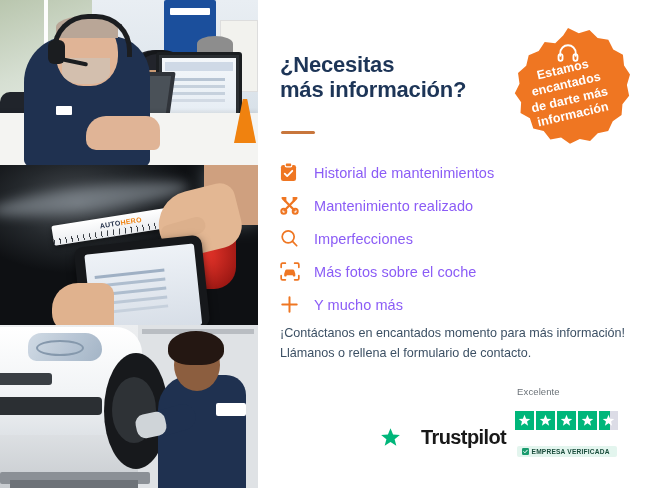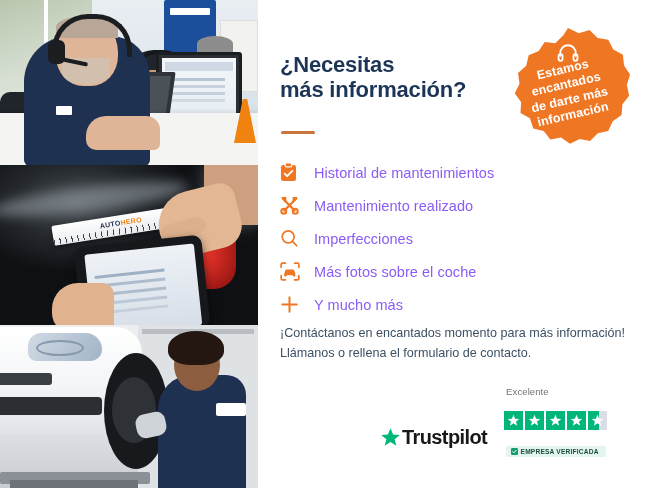--- a/index.html
+++ b/index.html
@@ -143,23 +143,23 @@
   .feature{display:flex;align-items:center;height:33px;}
   .feature .ico{width:34px;display:flex;align-items:center;justify-content:flex-start;}
   .feature .label{font-size:14.5px;color:#8b5cf6;letter-spacing:.05px;}
 
   
   .contact{position:absolute;left:22px;top:324px;width:360px;font-size:12.6px;
      line-height:1.55;color:#3c5064;}
 
   
   .tp{position:absolute;left:122px;top:386px;width:250px;display:flex;align-items:flex-end;gap:9px;}
-  .tp-logo{display:flex;align-items:center;gap:1px;padding-bottom:8px;}
+  .tp-logo{display:flex;align-items:center;gap:20px;padding-bottom:8px;}
   .tp-word{font-size:20px;font-weight:bold;color:#191919;letter-spacing:-.6px;}
-  .tp-right{display:flex;flex-direction:column;align-items:center;gap:14px;margin-left:8px;}
+  .tp-right{display:flex;flex-direction:column;align-items:center;gap:14px;}
   .tp-excelente{font-size:9.5px;color:#6b7278;letter-spacing:.1px;align-self:flex-start;margin-left:2px;}
   .tp-stars{display:flex;gap:2px;}
   .tp-star{width:19px;height:19px;background:#00b67a;display:flex;align-items:center;justify-content:center;}
   .tp-star.partial{background:linear-gradient(90deg,#00b67a 0 60%,#dcdce6 60% 100%);}
   .tp-verified{display:flex;align-items:center;gap:3px;background:#e3f5ee;border-radius:2px;
      padding:2px 7px 2px 5px;margin-top:2px;}
   .tp-vtext{font-size:6.6px;font-weight:bold;color:#1a4d3c;letter-spacing:.2px;}
 </style>
 </head>
 <body>

